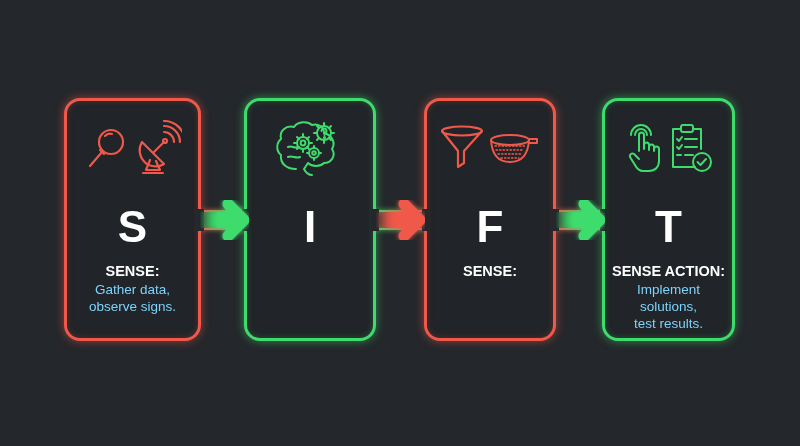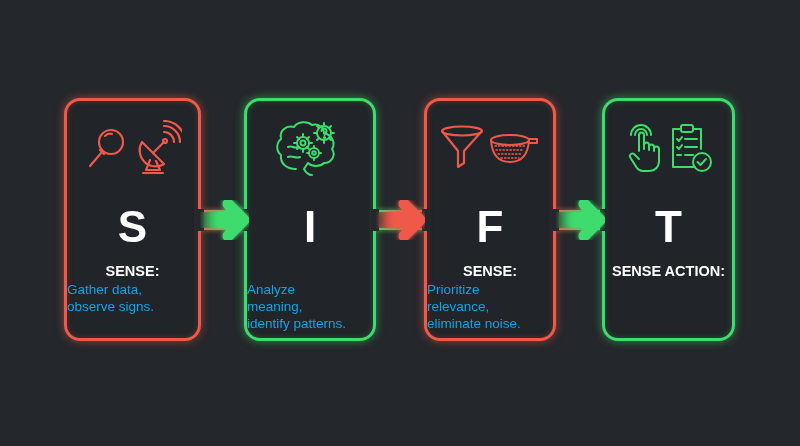--- a/index.html
+++ b/index.html
@@ -23,21 +23,21 @@
   .letter {
     position:absolute; left:0; right:0; top:104px;
     text-align:center; color:#ffffff; font-weight:bold; font-size:44px; line-height:44px;
   }
   .title {
     position:absolute; left:0; right:0; top:162px;
     text-align:center; color:#ffffff; font-weight:bold; font-size:14.5px; line-height:17px;
   }
   .desc {
     position:absolute; left:0; right:0; top:180px;
-    text-align:left; color:#0ea5e9; font-size:13.5px; line-height:17px;
+    text-align:center; color:#7dd3fc; font-size:13.5px; line-height:17px;
     white-space:pre-line;
   }
   .gap {
     position:absolute; width:8px; height:22px; top:209px; background:#24272b;
   }
   .channel {
     position:absolute; height:20px; top:210px;
   }
   .channel .line { position:absolute; left:0; right:0; height:2px; }
   .arrow { position:absolute; top:196px; width:56px; height:48px; }
@@ -97,23 +97,20 @@
         <circle cx="50" cy="16" r="7"></circle>
         <path d="M50 6 v3 M50 23 v3 M40 16 h3 M57 16 h3 M43 9 l2 2 M55 21 l2 2 M57 9 l-2 2 M43 23 l2 -2"></path>
         <path d="M47.5 14 a2.5 2.5 0 1 1 3 2.5 v1.5"></path>
         <circle cx="50.5" cy="20.5" r="0.6" fill="#3ddc6c"></circle>
         <circle cx="40" cy="36" r="5"></circle>
         <circle cx="40" cy="36" r="1.8"></circle>
         <path d="M40 29 v2 M40 41 v2 M33 36 h2 M45 36 h2"></path>
       </svg>
     </div>
     <div class="letter">I</div>
-    <div class="desc">Analyze
-meaning,
-identify patterns.</div>
   </div>
 
   <div class="card red" style="left:424px;width:132px;">
     <div class="icons">
       <svg width="44" height="50" viewBox="0 0 44 50" fill="none" stroke="#f0584a" stroke-width="2.2" stroke-linecap="round" stroke-linejoin="round">
         <ellipse cx="22" cy="8" rx="20" ry="4.5"></ellipse>
         <path d="M2 8 L18 28 L18 44 L24 40 L24 28 L42 8"></path>
       </svg>
       <svg width="52" height="40" viewBox="0 0 52 40" fill="none" stroke="#f0584a" stroke-width="2" stroke-linecap="round" stroke-linejoin="round">
         <ellipse cx="22" cy="12" rx="19" ry="5"></ellipse>
@@ -122,23 +119,20 @@
         <g stroke-width="1.3" stroke-dasharray="1.5 2">
           <path d="M7 18 H37"></path>
             <path d="M8 22 H36"></path>
             <path d="M10 26 H34"></path>
             <path d="M13 30 H31"></path>
         </g>
       </svg>
     </div>
     <div class="letter">F</div>
     <div class="title">SENSE:</div>
-    <div class="desc">Prioritize
-relevance,
-eliminate noise.</div>
   </div>
 
   <div class="card green" style="left:602px;width:133px;">
     <div class="icons">
       <svg width="40" height="54" viewBox="0 0 40 54" fill="none" stroke="#3ddc6c" stroke-width="2" stroke-linecap="round" stroke-linejoin="round">
         <path d="M6 14 a10 10 0 0 1 20 0"></path>
         <path d="M10 14 a6 6 0 0 1 12 0"></path>
         <path d="M14 30 V14 a2.5 2.5 0 0 1 5 0 V28 M19 24 a2.5 2.5 0 0 1 5 0 V29 M24 26 a2.5 2.5 0 0 1 5 0 V30 M29 28 a2.5 2.5 0 0 1 5 0 V40 C 34 46 30 50 24 50 L18 50 C 14 50 12 48 10 44 L5 36 a2.6 2.6 0 0 1 4 -3 L14 38"></path>
       </svg>
       <svg width="44" height="54" viewBox="0 0 44 54" fill="none" stroke="#3ddc6c" stroke-width="2" stroke-linecap="round" stroke-linejoin="round">
@@ -146,20 +140,23 @@
         <rect x="12" y="4" width="12" height="7" rx="2"></rect>
         <path d="M8 18 l2 2 l3 -4 M16 18 H28"></path>
         <path d="M8 26 l2 2 l3 -4 M16 26 H28"></path>
         <path d="M8 34 H12 M16 34 H24"></path>
         <circle cx="33" cy="41" r="9"></circle>
         <path d="M28.5 41 l3 3 l5.5 -6"></path>
       </svg>
     </div>
     <div class="letter">T</div>
     <div class="title">SENSE ACTION:</div>
+    <div class="desc">Implement
+solutions,
+test results.</div>
   </div>
 
   <div class="gap" style="left:196px;"></div>
   <div class="gap" style="left:242px;"></div>
   <div class="gap" style="left:371px;"></div>
   <div class="gap" style="left:422px;"></div>
   <div class="gap" style="left:551px;"></div>
   <div class="gap" style="left:600px;"></div>
 
   <svg class="arrow" style="left:200px;" viewBox="0 0 56 48">

